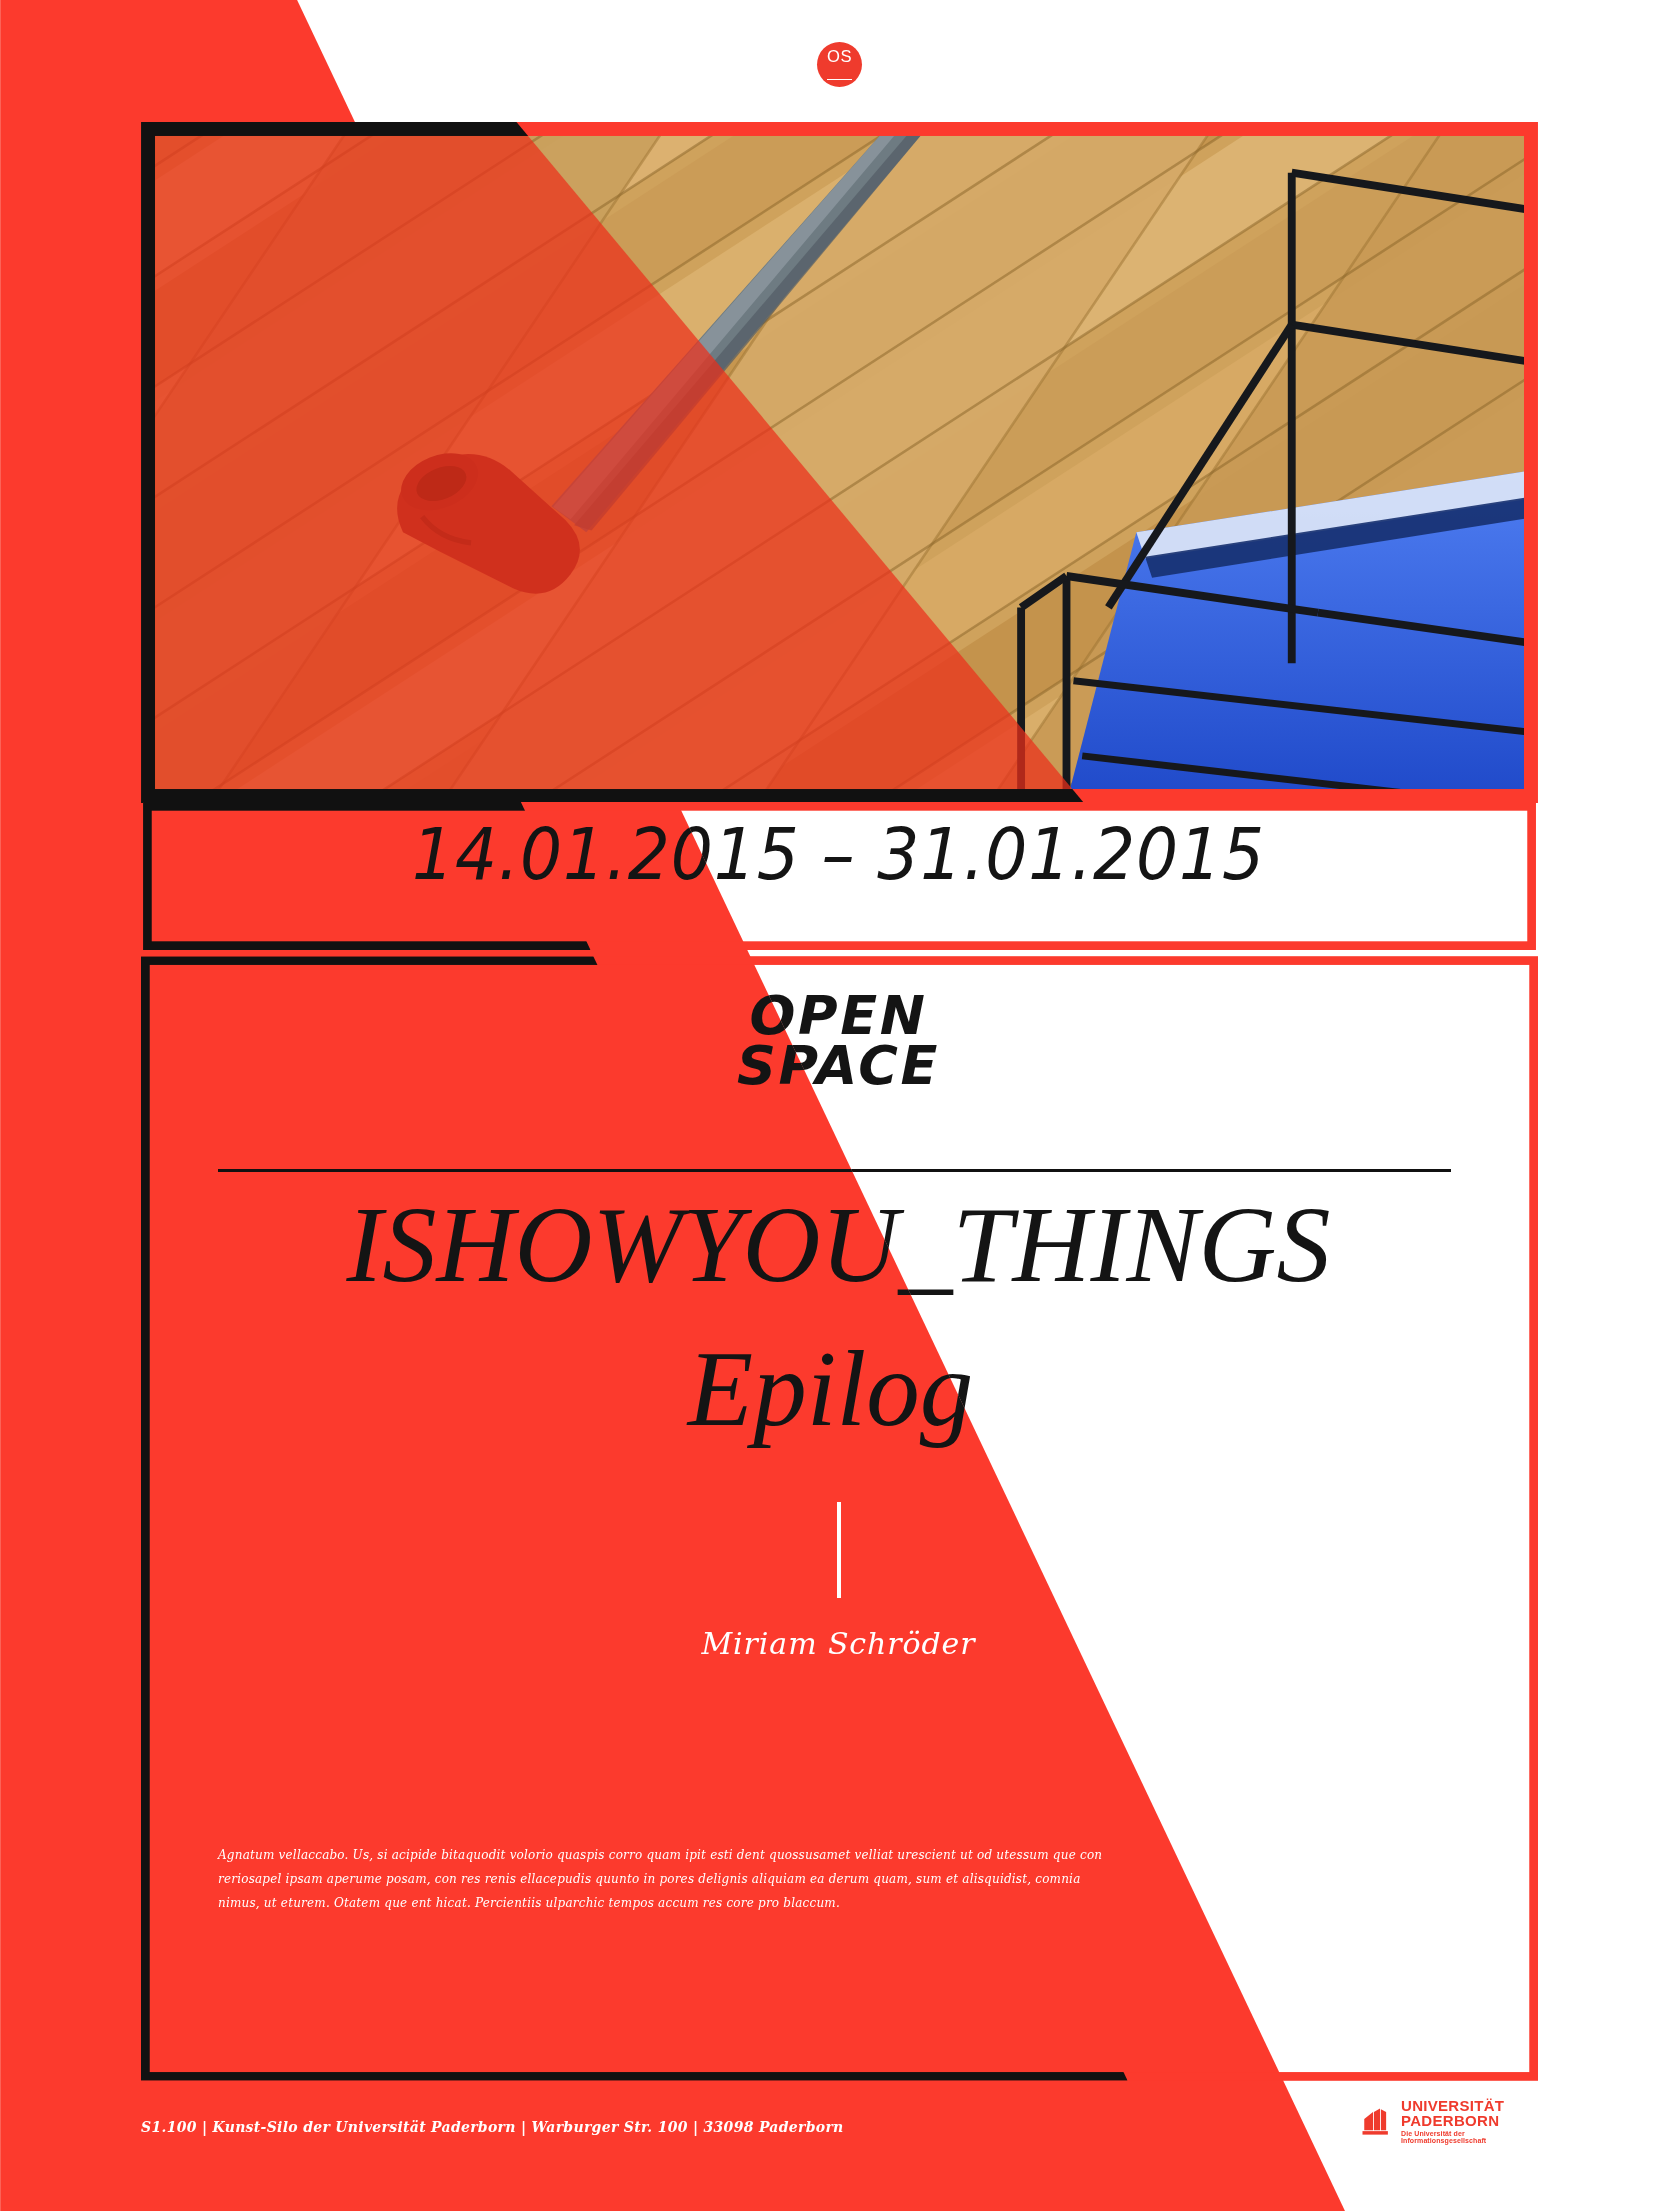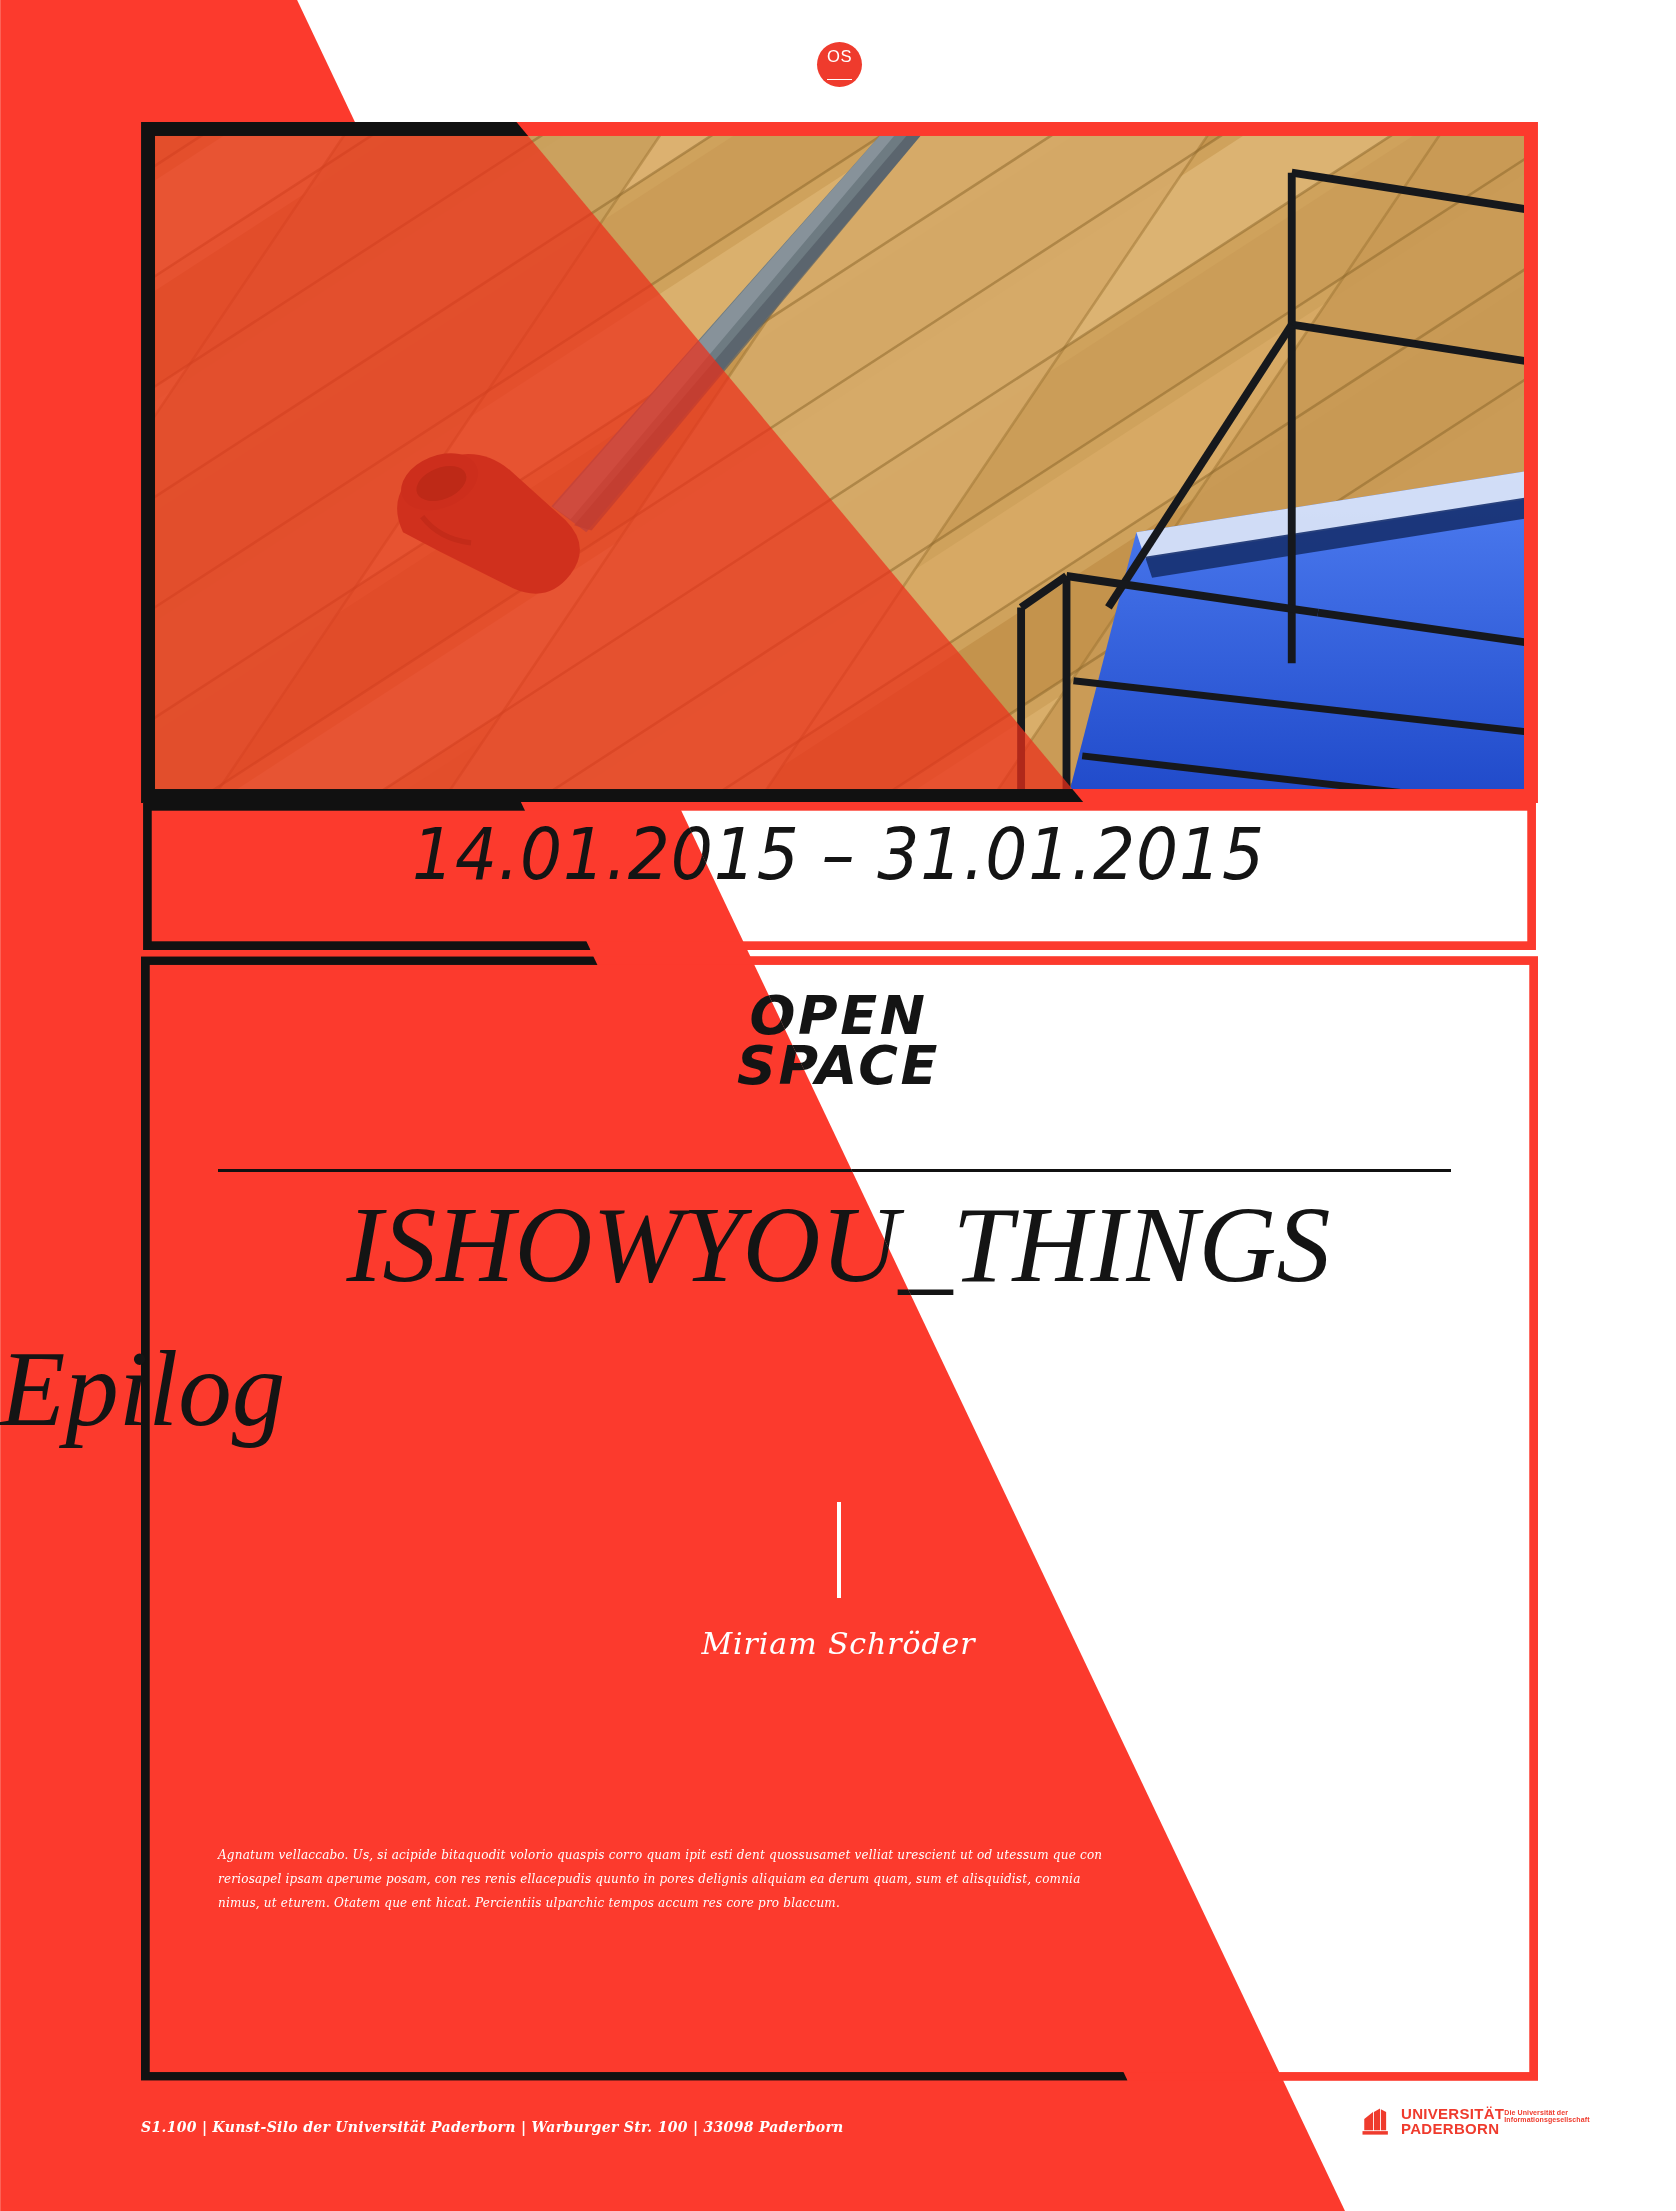--- a/index.html
+++ b/index.html
@@ -46,21 +46,21 @@
   .os-logo .l2{display:block;}
 
   
   .rule-wrap{left:218px;top:1169px;width:1233px;height:3.5px;}
   .rule-wrap .bar{width:100%;height:2.6px;}
 
   
   .title-1{left:0;right:0;top:1183px;text-align:center;
     font-family:"Liberation Serif",serif;font-style:italic;font-weight:400;
     font-size:108px;letter-spacing:0px;transform:scaleX(1.0);}
-  .title-2{left:0;right:16px;top:1328px;
+  .title-2{left:0;right:16px;top:1328px;text-align:center;
     font-family:"Liberation Serif",serif;font-style:italic;font-weight:400;
     font-size:107px;}
 
   
   .vdiv{left:837px;top:1502px;width:3.5px;height:96px;}
 
   
   .artist{left:0;right:0;top:1626px;text-align:center;
     font-family:"DejaVu Serif",serif;font-style:italic;font-weight:400;font-size:30px;
     letter-spacing:0.9px;}
@@ -81,21 +81,21 @@
   .bar-on-red  {background:#111111;}
   .bar-on-white{background:#111111;}
 
   
   .darkboth{color:#141414;}
 
   
   .uni-logo{position:absolute;left:1359px;top:2094px;width:183px;height:54px;z-index:8;
     display:flex;align-items:center;gap:7px;}
   .uni-mark{width:35px;height:35px;flex:0 0 35px;}
-  .uni-words{display:flex;flex-direction:row;line-height:1;}
+  .uni-words{display:flex;flex-direction:column;line-height:1;}
   .uni-name{font-family:"Liberation Sans",sans-serif;font-weight:bold;font-size:15px;
     letter-spacing:0.3px;color:#ef3b2d;}
   .uni-sub{font-family:"Liberation Sans",sans-serif;font-weight:bold;font-size:7px;
     letter-spacing:0.1px;color:#ef3b2d;margin-top:2.6px;}
 </style>
 </head>
 <body>
 
 <div id="poster">
 

